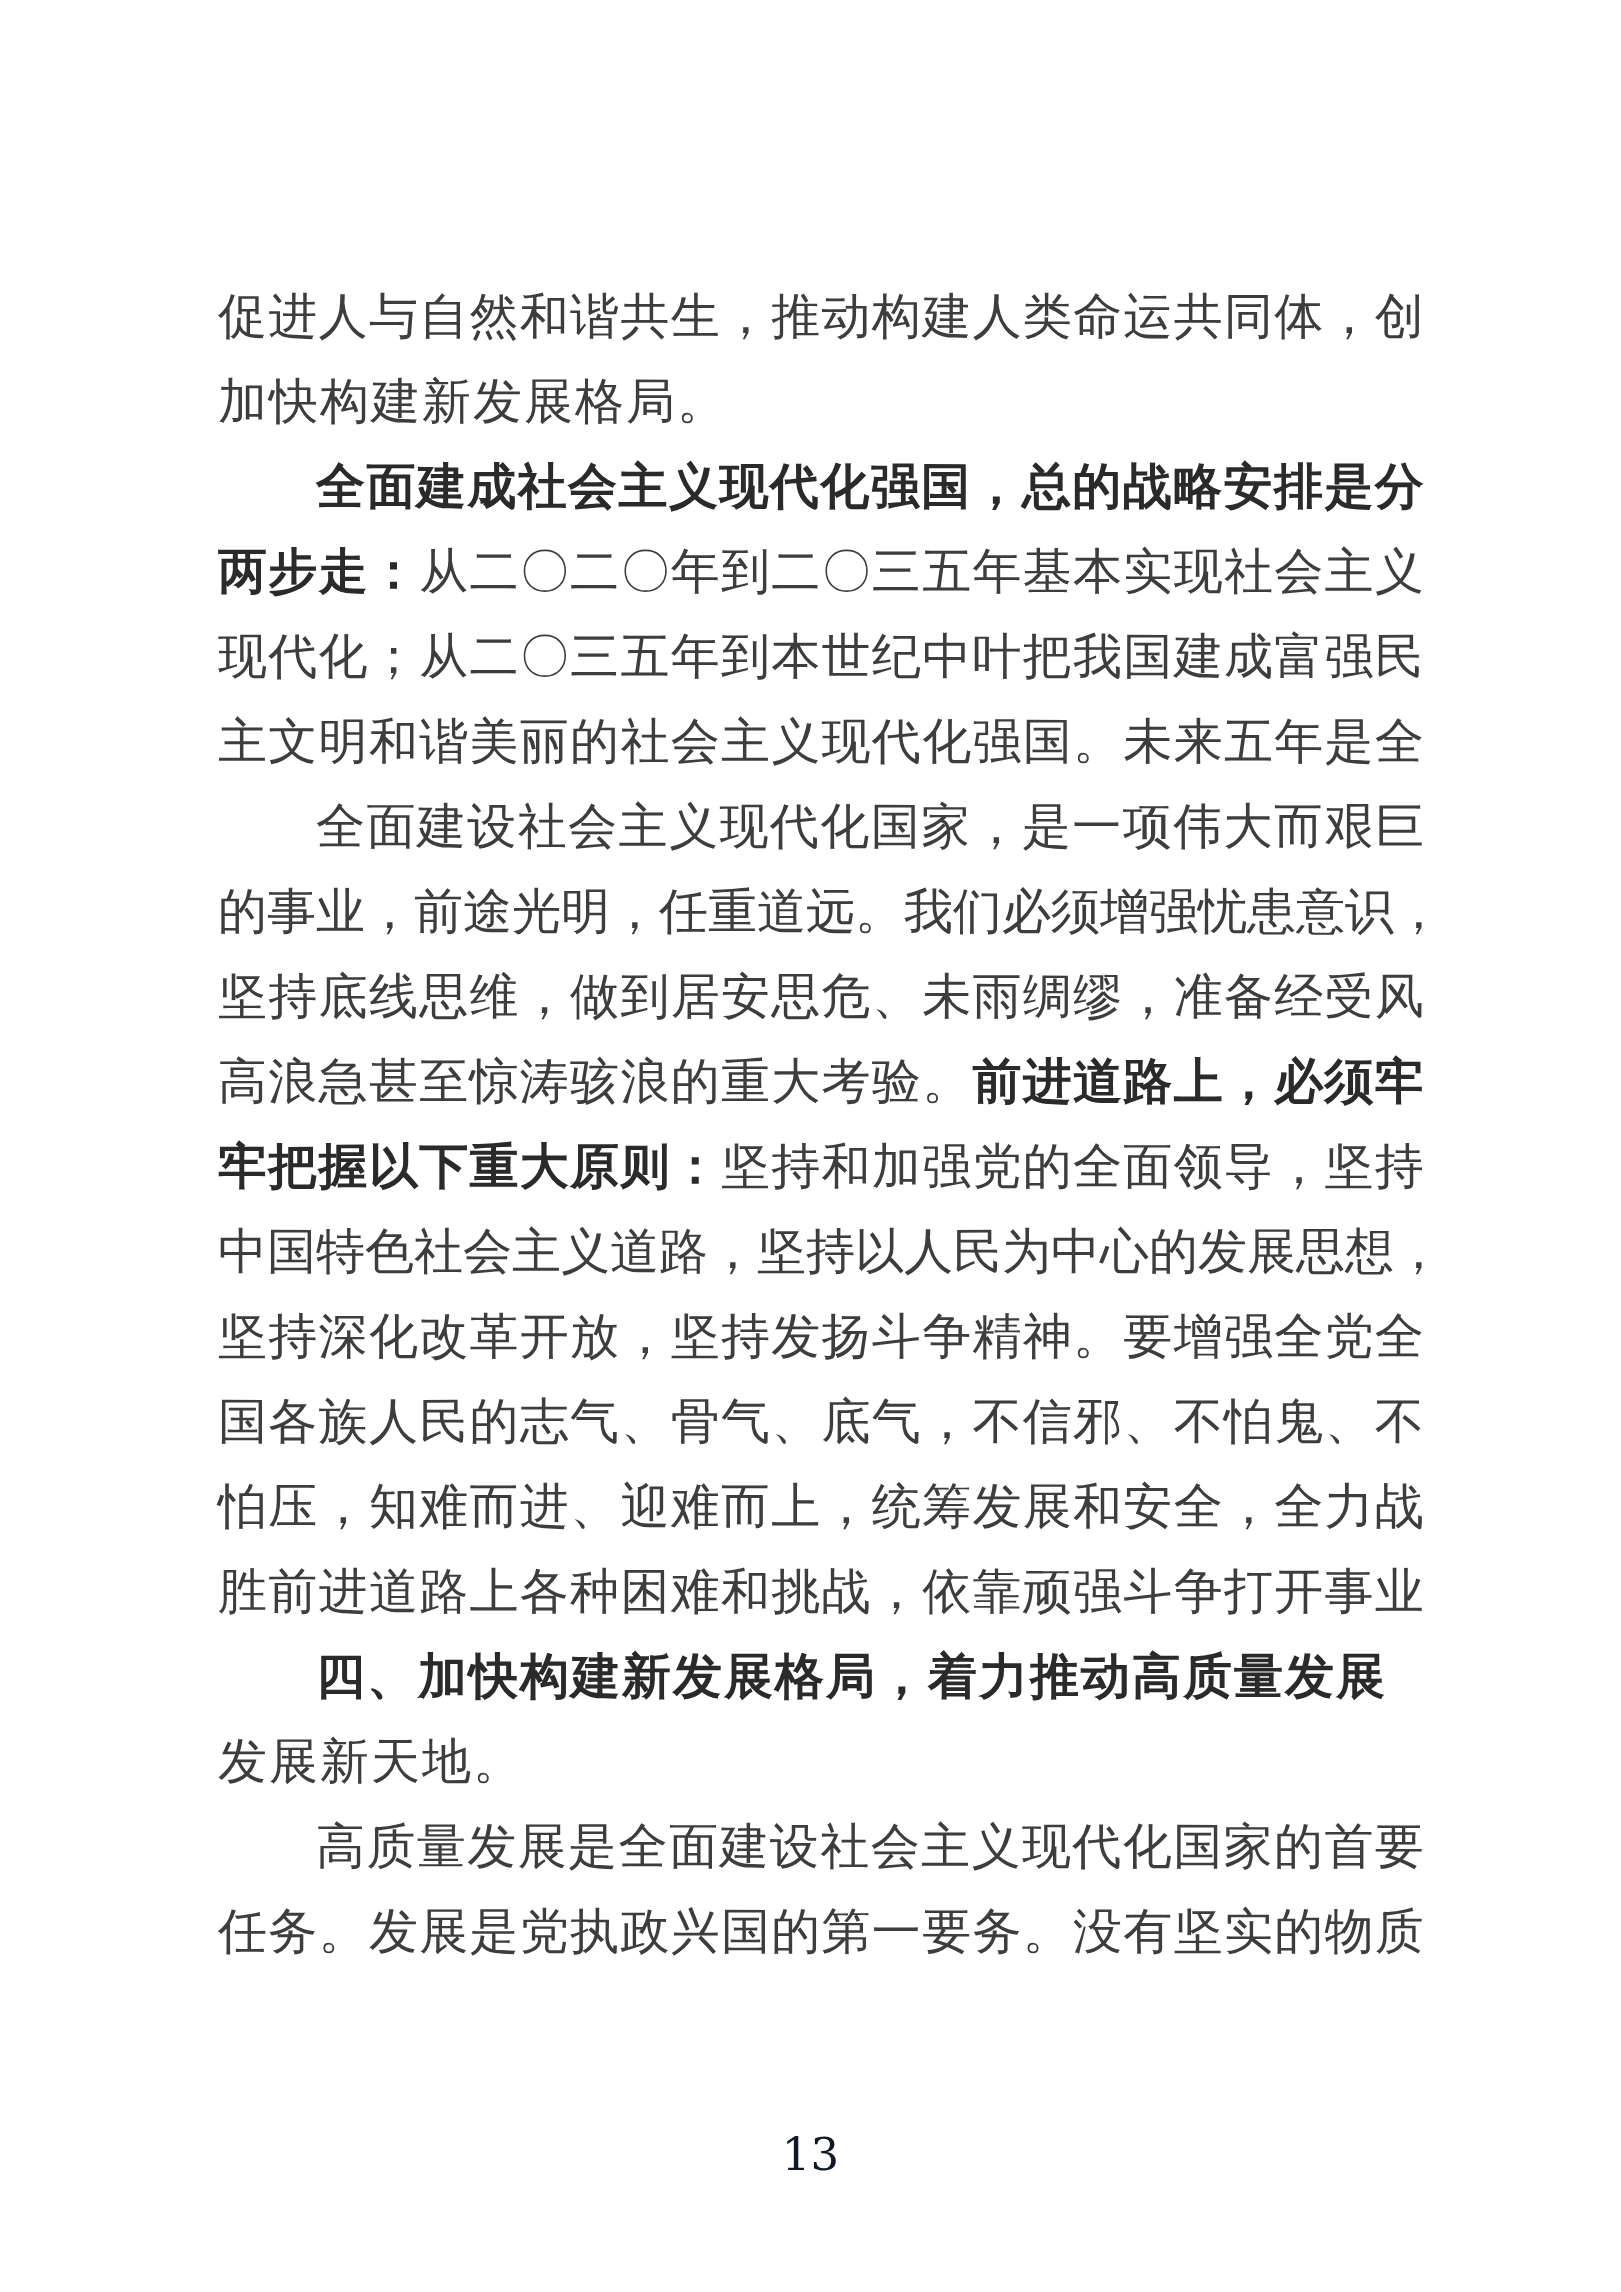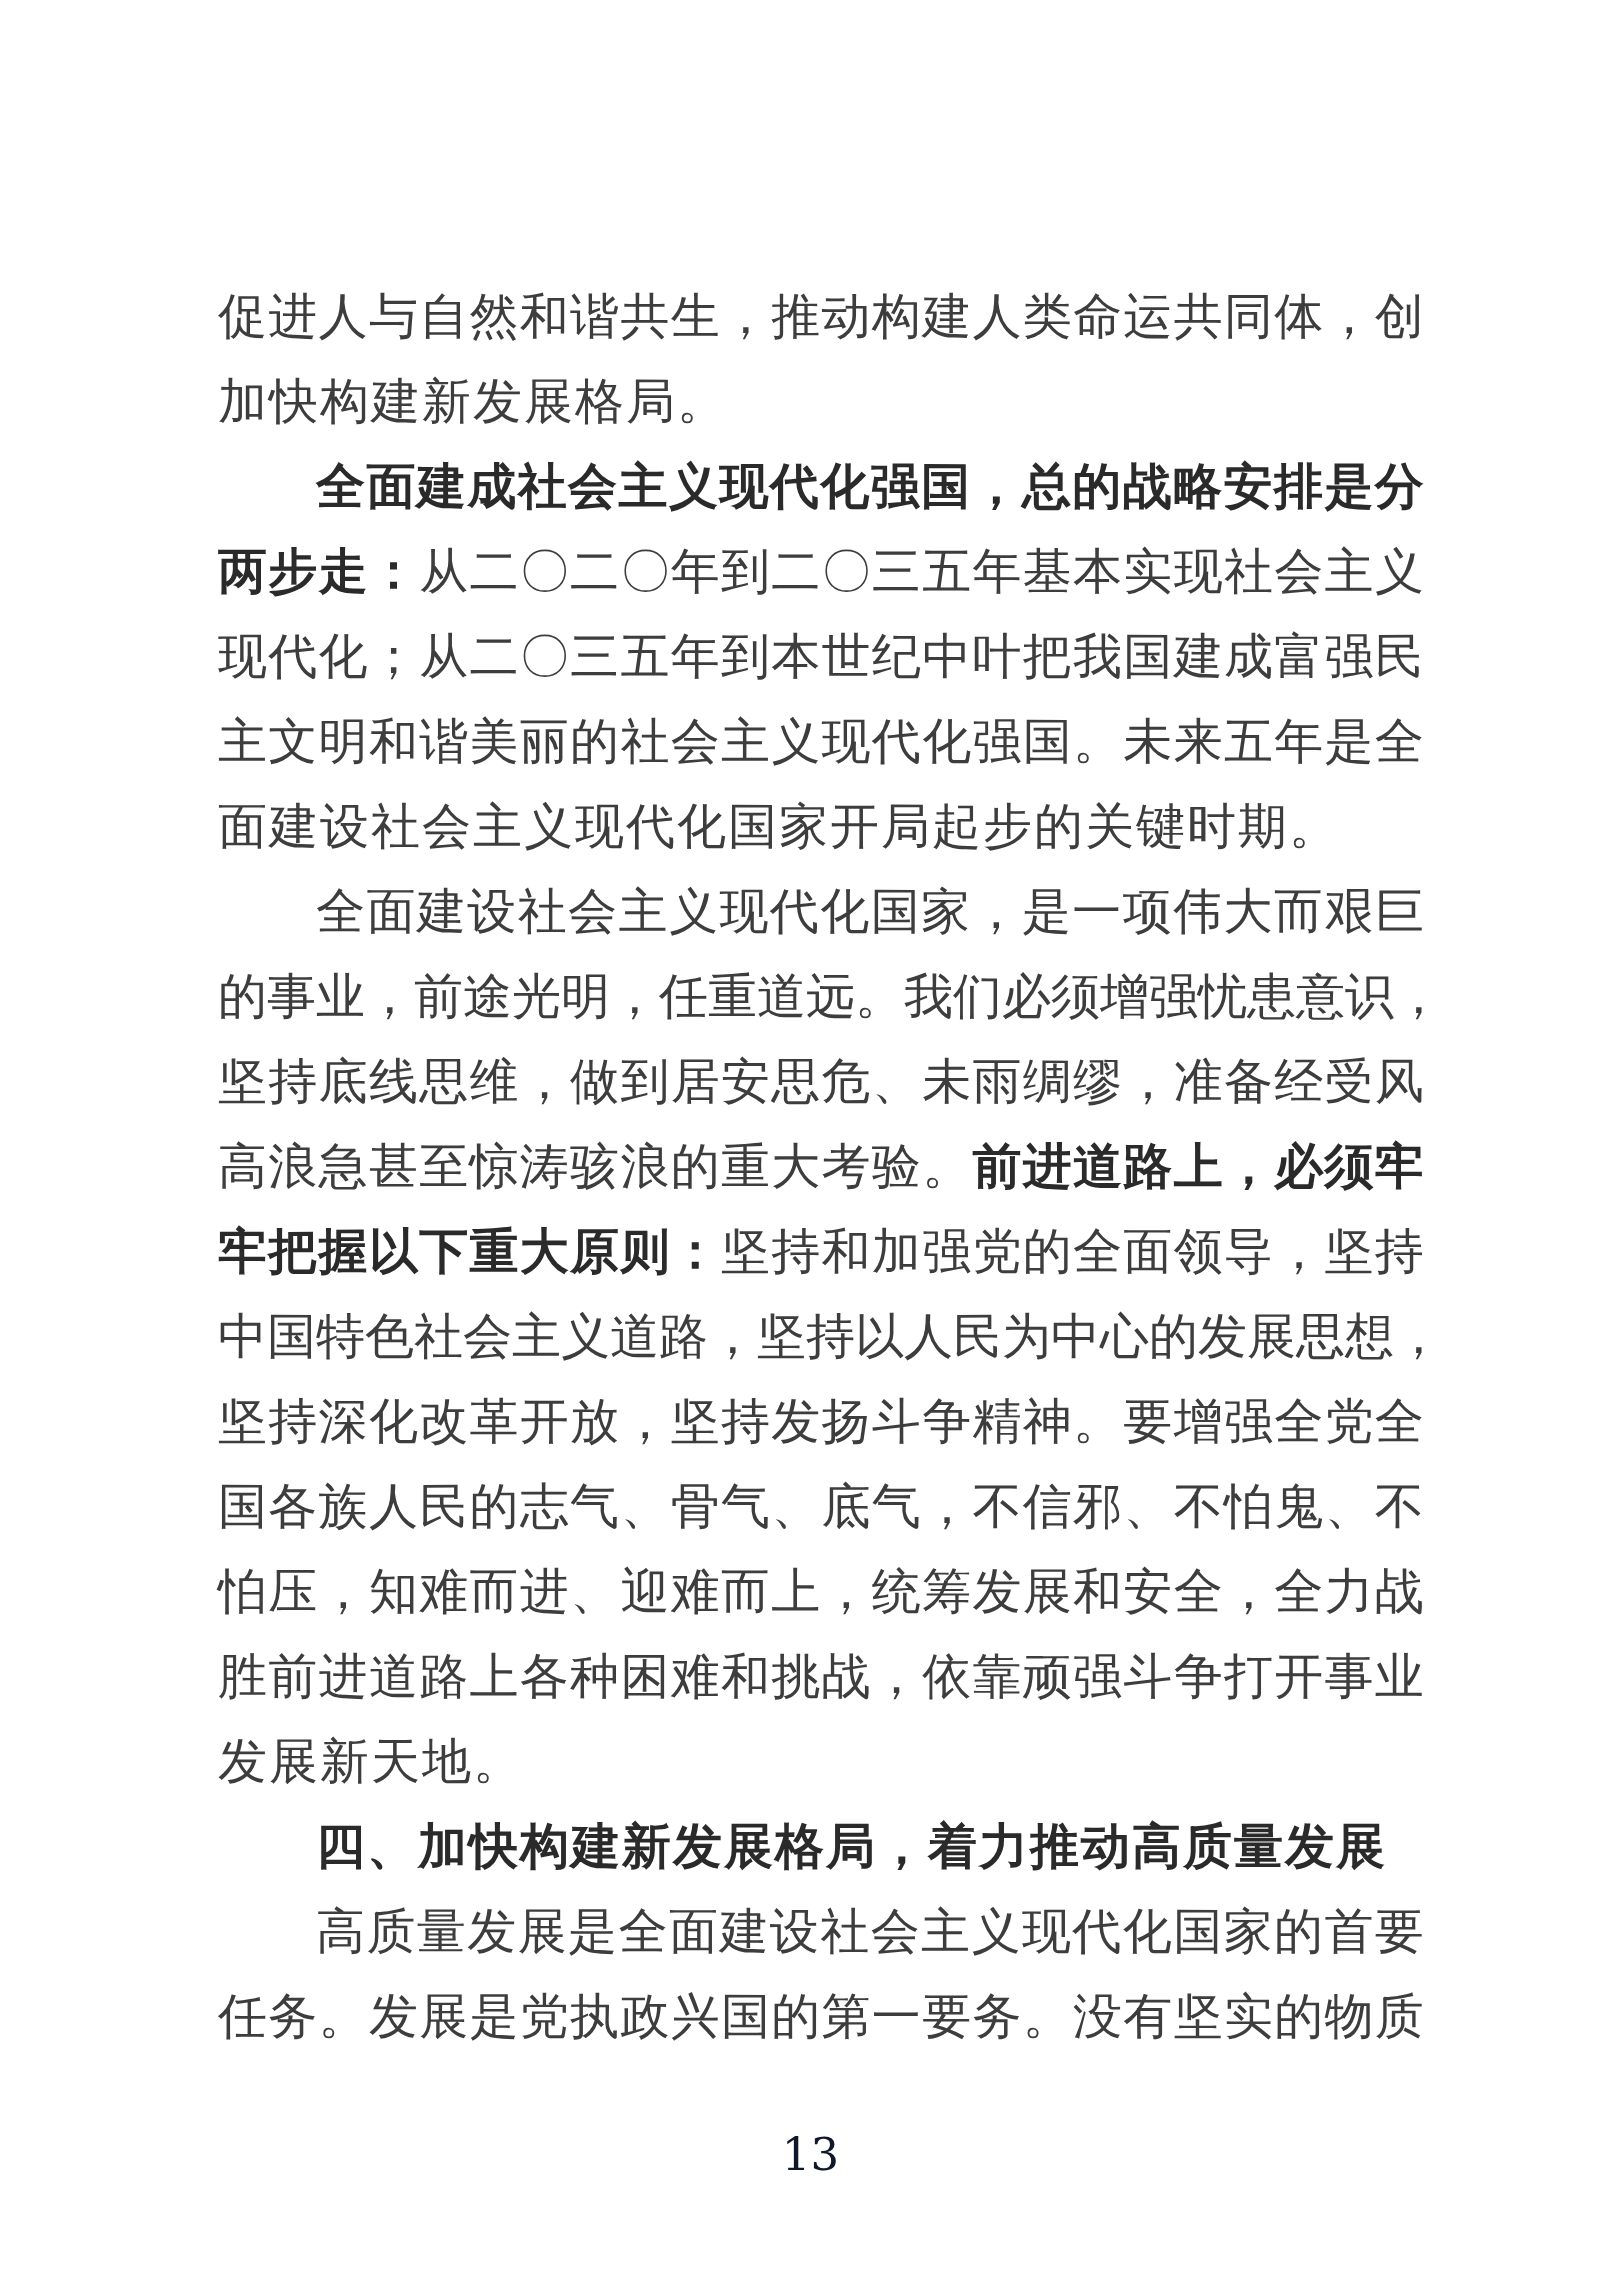--- a/index.html
+++ b/index.html
@@ -75,21 +75,20 @@
       <div class="line j">
         <span class="seg b"><span>两</span><span>步</span><span>走</span><span>：</span></span>
         <span class="seg"><span>从</span><span>二</span><span>〇</span><span>二</span><span>〇</span><span>年</span><span>到</span><span>二</span><span>〇</span><span>三</span><span>五</span><span>年</span><span>基</span><span>本</span><span>实</span><span>现</span><span>社</span><span>会</span><span>主</span><span>义</span></span>
       </div>
       <div class="line j">
         <span class="seg"><span>现</span><span>代</span><span>化</span><span>；</span><span>从</span><span>二</span><span>〇</span><span>三</span><span>五</span><span>年</span><span>到</span><span>本</span><span>世</span><span>纪</span><span>中</span><span>叶</span><span>把</span><span>我</span><span>国</span><span>建</span><span>成</span><span>富</span><span>强</span><span>民</span></span>
       </div>
       <div class="line j">
         <span class="seg"><span>主</span><span>文</span><span>明</span><span>和</span><span>谐</span><span>美</span><span>丽</span><span>的</span><span>社</span><span>会</span><span>主</span><span>义</span><span>现</span><span>代</span><span>化</span><span>强</span><span>国</span><span>。</span><span>未</span><span>来</span><span>五</span><span>年</span><span>是</span><span>全</span></span>
       </div>
-      <div class="line"><span class="seg">面建设社会主义现代化国家开局起步的关键时期。</span></div>
       <div class="line j ind">
         <span class="seg"><span>全</span><span>面</span><span>建</span><span>设</span><span>社</span><span>会</span><span>主</span><span>义</span><span>现</span><span>代</span><span>化</span><span>国</span><span>家</span><span>，</span><span>是</span><span>一</span><span>项</span><span>伟</span><span>大</span><span>而</span><span>艰</span><span>巨</span></span>
       </div>
       <div class="line j">
         <span class="seg"><span>的</span><span>事</span><span>业</span><span>，</span><span>前</span><span>途</span><span>光</span><span>明</span><span>，</span><span>任</span><span>重</span><span>道</span><span>远</span><span>。</span><span>我</span><span>们</span><span>必</span><span>须</span><span>增</span><span>强</span><span>忧</span><span>患</span><span>意</span><span>识</span><span>，</span></span>
       </div>
       <div class="line j">
         <span class="seg"><span>坚</span><span>持</span><span>底</span><span>线</span><span>思</span><span>维</span><span>，</span><span>做</span><span>到</span><span>居</span><span>安</span><span>思</span><span>危</span><span>、</span><span>未</span><span>雨</span><span>绸</span><span>缪</span><span>，</span><span>准</span><span>备</span><span>经</span><span>受</span><span>风</span></span>
       </div>
       <div class="line j">
@@ -108,22 +107,22 @@
       </div>
       <div class="line j">
         <span class="seg"><span>国</span><span>各</span><span>族</span><span>人</span><span>民</span><span>的</span><span>志</span><span>气</span><span>、</span><span>骨</span><span>气</span><span>、</span><span>底</span><span>气</span><span>，</span><span>不</span><span>信</span><span>邪</span><span>、</span><span>不</span><span>怕</span><span>鬼</span><span>、</span><span>不</span></span>
       </div>
       <div class="line j">
         <span class="seg"><span>怕</span><span>压</span><span>，</span><span>知</span><span>难</span><span>而</span><span>进</span><span>、</span><span>迎</span><span>难</span><span>而</span><span>上</span><span>，</span><span>统</span><span>筹</span><span>发</span><span>展</span><span>和</span><span>安</span><span>全</span><span>，</span><span>全</span><span>力</span><span>战</span></span>
       </div>
       <div class="line j">
         <span class="seg"><span>胜</span><span>前</span><span>进</span><span>道</span><span>路</span><span>上</span><span>各</span><span>种</span><span>困</span><span>难</span><span>和</span><span>挑</span><span>战</span><span>，</span><span>依</span><span>靠</span><span>顽</span><span>强</span><span>斗</span><span>争</span><span>打</span><span>开</span><span>事</span><span>业</span></span>
       </div>
+      <div class="line ind"><span class="seg b">四、加快构建新发展格局，着力推动高质量发展</span></div>
       <div class="line"><span class="seg">发展新天地。</span></div>
-      <div class="line ind"><span class="seg b">四、加快构建新发展格局，着力推动高质量发展</span></div>
       <div class="line j ind">
         <span class="seg"><span>高</span><span>质</span><span>量</span><span>发</span><span>展</span><span>是</span><span>全</span><span>面</span><span>建</span><span>设</span><span>社</span><span>会</span><span>主</span><span>义</span><span>现</span><span>代</span><span>化</span><span>国</span><span>家</span><span>的</span><span>首</span><span>要</span></span>
       </div>
       <div class="line j">
         <span class="seg"><span>任</span><span>务</span><span>。</span><span>发</span><span>展</span><span>是</span><span>党</span><span>执</span><span>政</span><span>兴</span><span>国</span><span>的</span><span>第</span><span>一</span><span>要</span><span>务</span><span>。</span><span>没</span><span>有</span><span>坚</span><span>实</span><span>的</span><span>物</span><span>质</span></span>
       </div>
     </main>
   <div class="page-number">13</div>
 </div>
 

